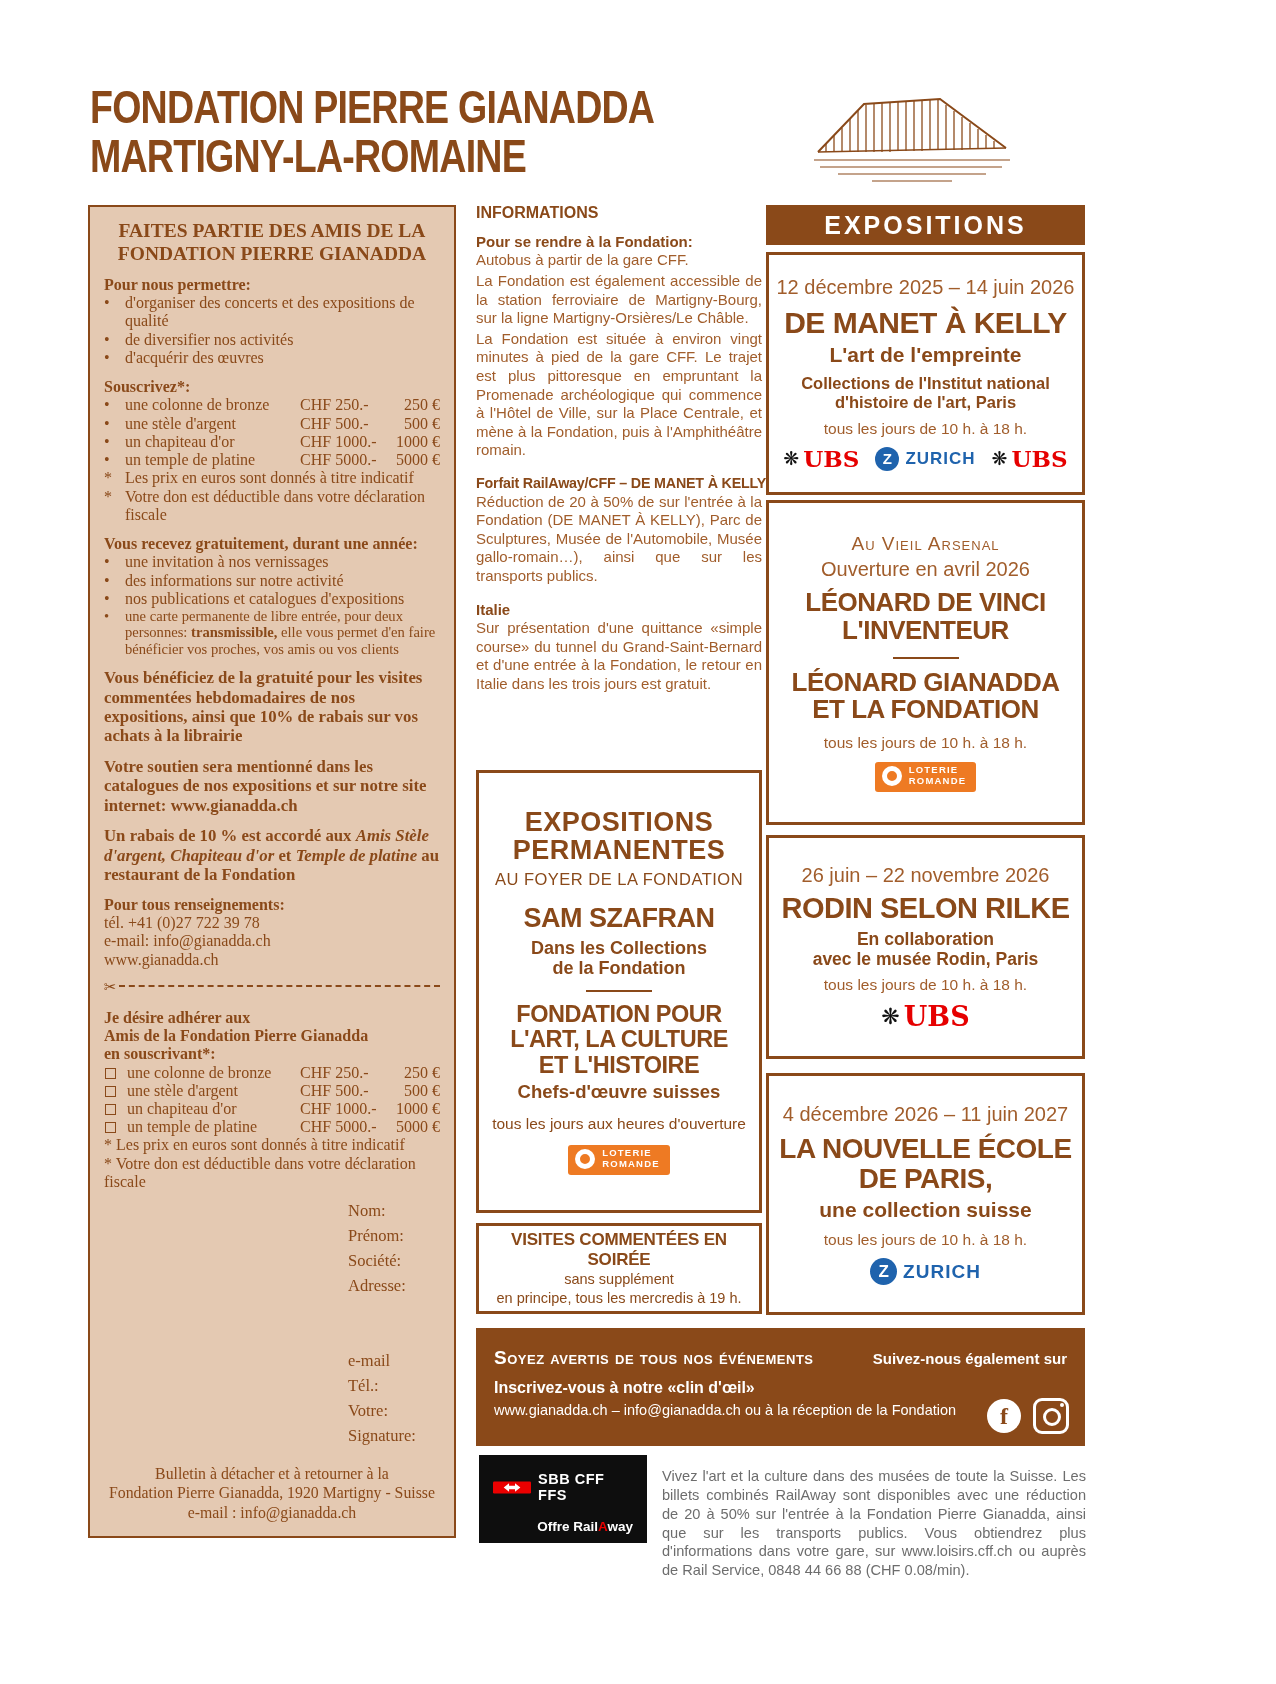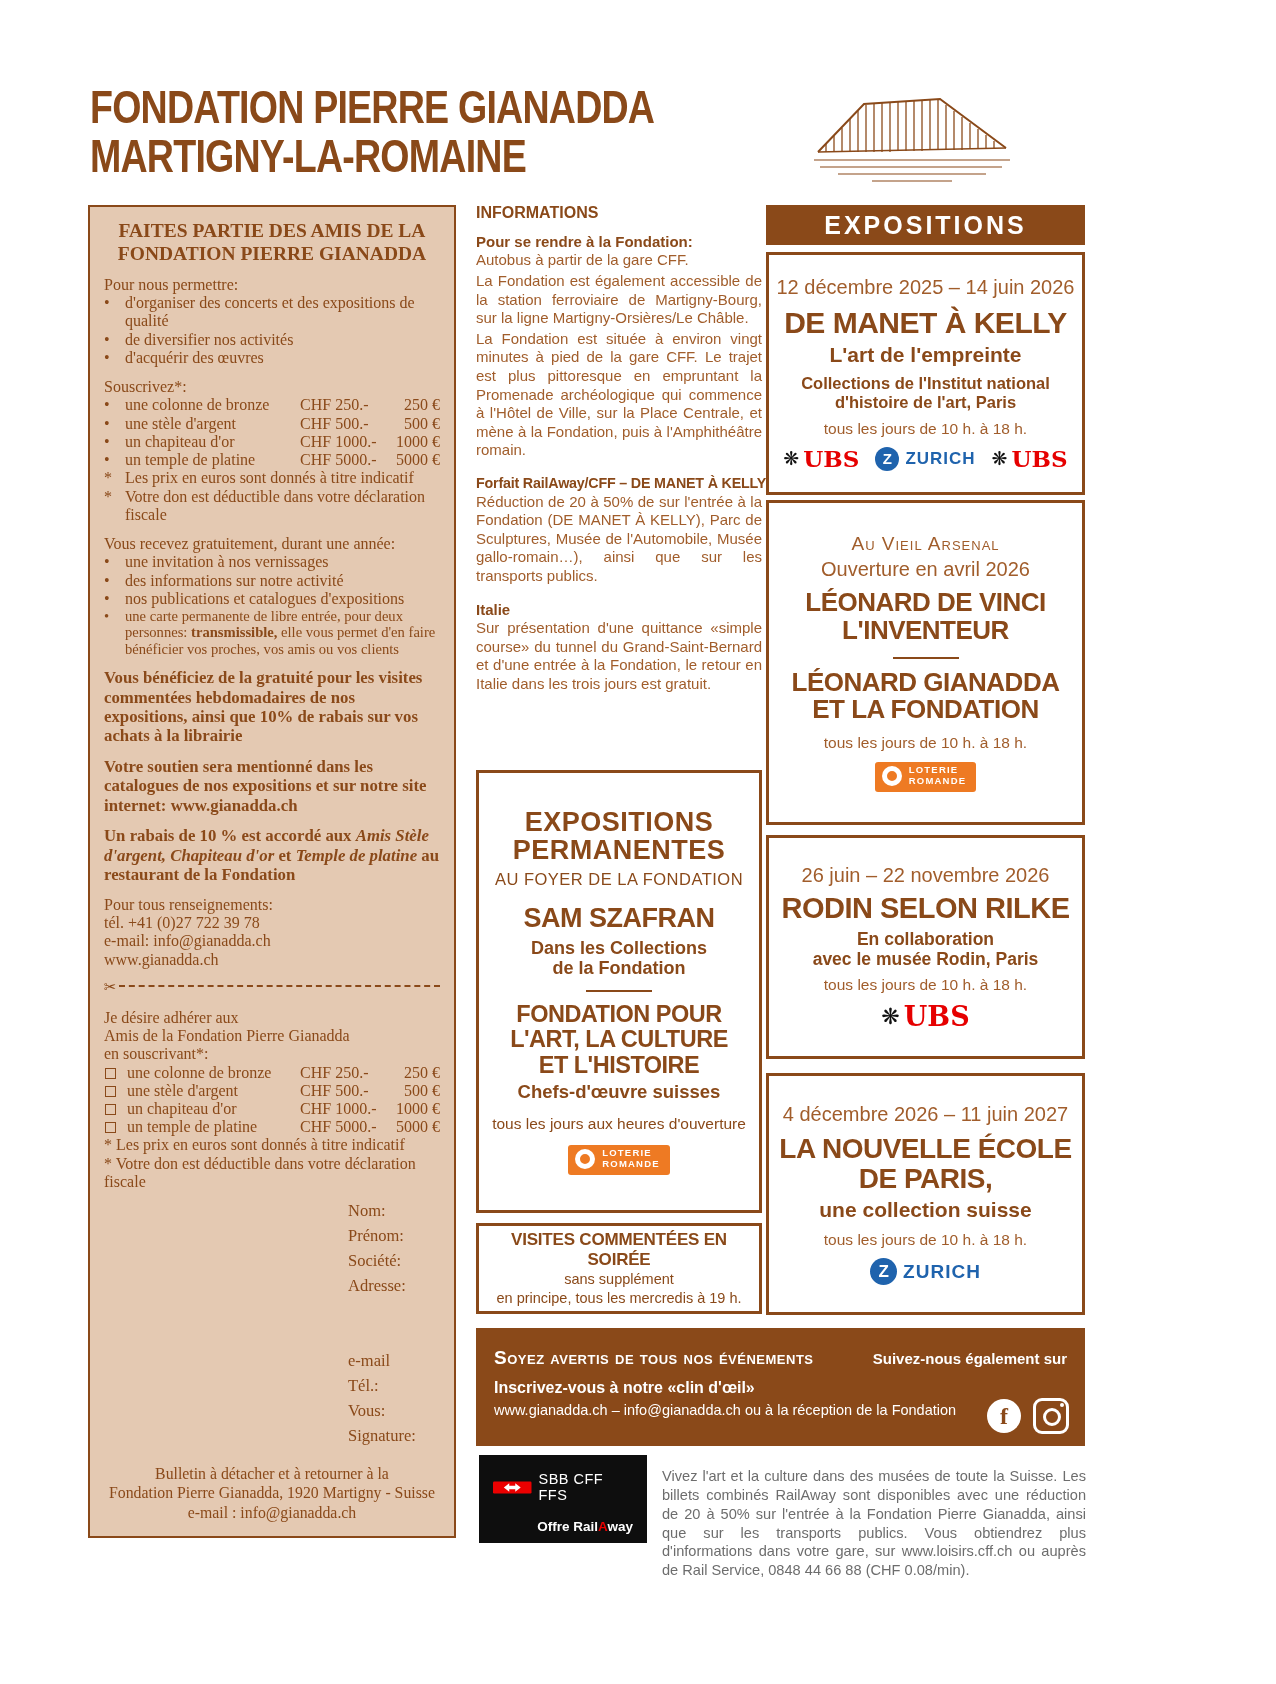--- a/index.html
+++ b/index.html
@@ -22,21 +22,21 @@
     font-family:"Liberation Sans",sans-serif;font-weight:bold;font-size:47px;line-height:1.05;
     letter-spacing:-1px;transform:scaleX(.8);transform-origin:left top;white-space:nowrap;}
   .building{position:absolute;left:812px;top:88px;}
 
   
   .amis{position:absolute;left:88px;top:205px;width:368px;box-sizing:border-box;
     background:var(--beige);border:2px solid var(--brown);padding:12px 14px 14px 14px;
     color:var(--brown);font-size:16px;line-height:1.14;}
   .amis .heading{font-weight:bold;font-size:19.5px;line-height:1.18;text-align:center;}
   .sec{margin-top:11px;}
-  .btitle{font-weight:normal;}
+  .btitle{font-weight:bold;}
   .blrow{display:flex;align-items:flex-start;}
   .mk{width:21px;flex:0 0 21px;}
   .mtxt{flex:1;}
   .prow{display:flex;}
   .plabel{flex:1;}
   .pchf{width:88px;flex:0 0 88px;}
   .peur{width:52px;flex:0 0 52px;text-align:right;}
   .small-card{font-size:14.6px;line-height:1.12;}
   .bpar{font-weight:bold;font-size:16.8px;line-height:1.16;margin-top:11px;}
   .cut{display:flex;align-items:center;margin-top:9px;height:20px;}
@@ -118,21 +118,21 @@
       font-family:"Liberation Serif",serif;}
   .ig{width:30px;height:30px;border:3px solid #fff;border-radius:9px;position:relative;}
   .ig .lens{position:absolute;left:50%;top:50%;width:12px;height:12px;margin:-8px 0 0 -8px;
       border:3px solid #fff;border-radius:50%;}
   .ig .dot{position:absolute;right:2px;top:2px;width:4px;height:4px;border-radius:50%;background:#fff;}
 
   
   .sbbbox{position:absolute;left:479px;top:1455px;width:168px;height:88px;background:#0e0e0e;
     box-sizing:border-box;padding:16px 14px 10px 14px;font-family:"Liberation Sans",sans-serif;}
   .sbbrow{display:flex;align-items:center;gap:7px;justify-content:center;}
-  .sbbtext{color:#fff;font-weight:normal;font-size:14.5px;letter-spacing:.5px;}
+  .sbbtext{color:#fff;font-weight:bold;font-size:14.5px;letter-spacing:.5px;}
   .offre{color:#fff;font-weight:bold;font-size:13.5px;text-align:right;margin-top:16px;}
   .offre .reda{color:var(--sbb-red);}
   .railp{position:absolute;left:662px;top:1452px;width:424px;color:var(--gray);
     font-family:"Liberation Sans",sans-serif;font-size:14.6px;line-height:1.3;text-align:justify;}
 </style>
 </head>
 <body>
 
 <div id="page">
 
@@ -343,21 +343,21 @@
         </div>
       <div class="frow">
           <span class="flabel">e-mail</span>
           <span class="fline"></span>
         </div>
       <div class="frow">
           <span class="flabel">Tél.:</span>
           <span class="fline"></span>
         </div>
       <div class="frow">
-          <span class="flabel">Vous:</span>
+          <span class="flabel">Votre:</span>
           <span class="fline"></span>
         </div>
       <div class="frow">
           <span class="flabel">Signature:</span>
           <span class="fline"></span>
         </div>
     </div>
 
     <div class="amis-footer">
       <div>Bulletin à détacher et à retourner à la</div>

